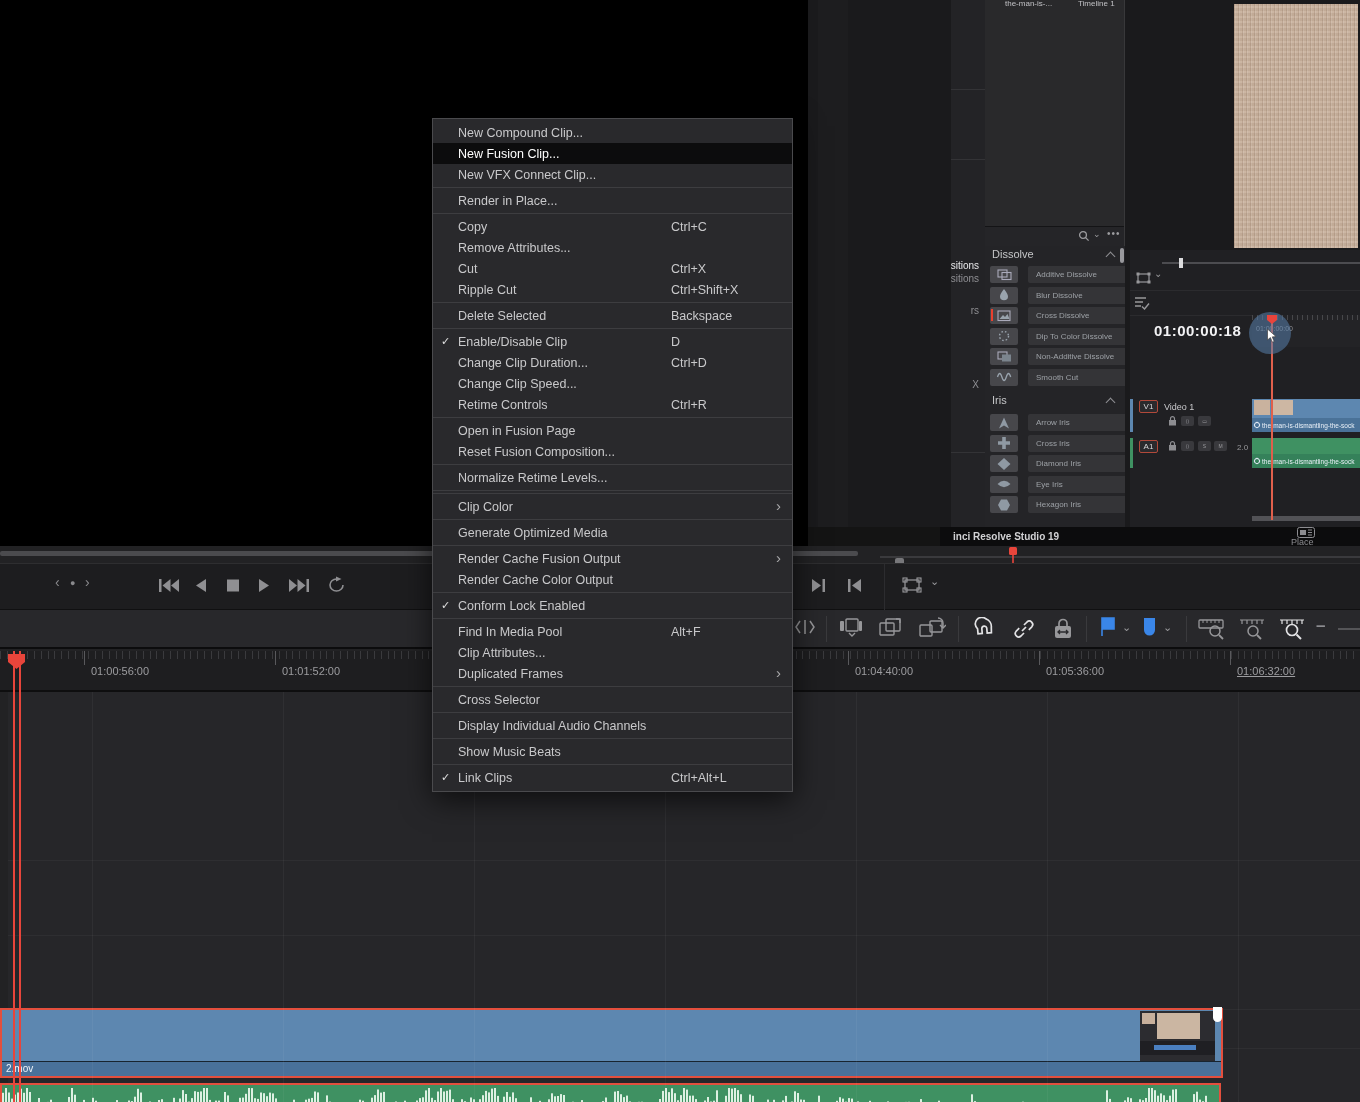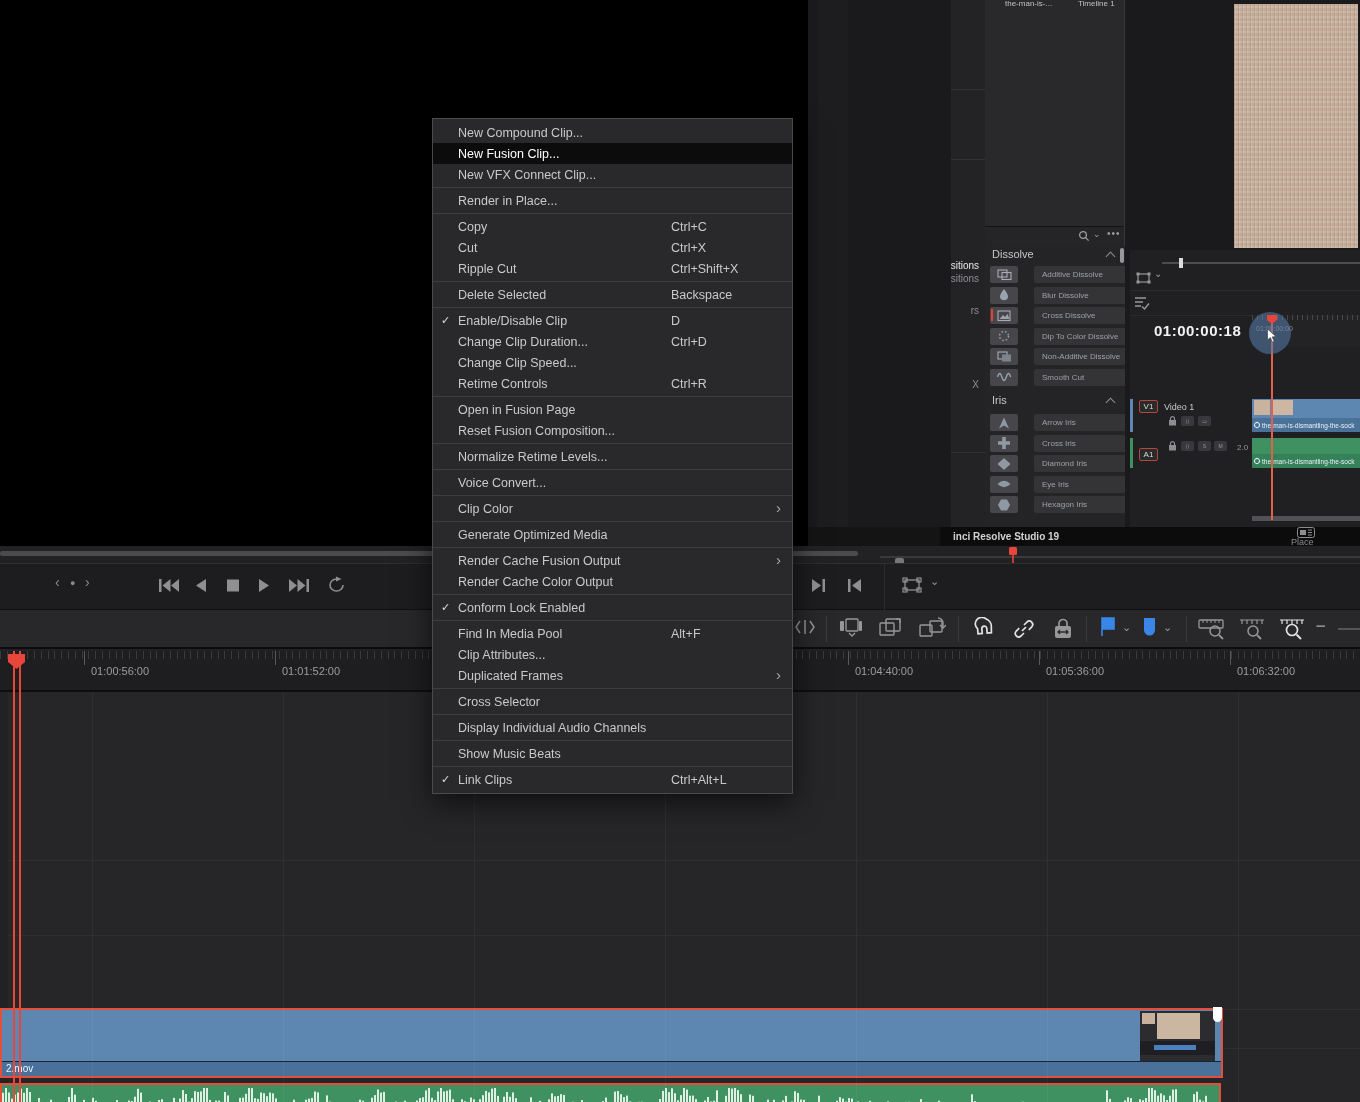--- a/index.html
+++ b/index.html
@@ -20,21 +20,21 @@
   .mp-col{position:absolute;top:-1px;font-size:8px;color:#c0c0c4;white-space:nowrap;}
   #mp-bottombar{position:absolute;left:0;bottom:0;width:100%;height:19px;background:#252528;border-top:1px solid #141416;}
   #preview-img{left:426px;top:4px;width:124px;height:244px;
      background:#c9b29e;
      background-image:repeating-linear-gradient(90deg,rgba(120,90,70,.18) 0 1px,rgba(255,255,255,.10) 1px 2px,rgba(0,0,0,0) 2px 4px),
                       repeating-linear-gradient(0deg,rgba(255,255,255,.05) 0 2px,rgba(90,70,55,.07) 2px 5px);}
   
   #transitions-panel{left:177px;top:246px;width:140px;height:281px;background:#242427;overflow:hidden;}
   .fx-header{position:absolute;left:7px;font-size:11px;color:#c5c6c8;}
   .fx-chev{position:absolute;width:6px;height:6px;border-top:1.5px solid #909094;border-right:1.5px solid #909094;transform:rotate(-45deg);}
-  .fx-row{position:absolute;left:5px;display:flex;gap:16px;height:17px;}
+  .fx-row{position:absolute;left:5px;display:flex;gap:10px;height:17px;}
   .fx-icon{width:28px;background:#47474b;border-radius:2px;position:relative;display:flex;align-items:center;justify-content:center;}
   .fx-icon.marked::before{content:'';position:absolute;left:1px;top:2px;width:2px;height:12px;background:#e8402e;}
   .fx-label{width:101px;background:#343437;border-radius:2px;color:#9da1a6;font-size:8px;display:flex;align-items:center;padding-left:8px;box-sizing:border-box;white-space:nowrap;overflow:hidden;}
   #fx-scrollbar{position:absolute;right:1px;top:2px;width:4px;height:15px;background:#98989c;border-radius:2px;}
 
   
   #mini-timeline{left:322px;top:250px;width:230px;height:277px;background:#202023;}
   .chip{position:absolute;width:19px;height:13px;border:1px solid #b2493a;border-radius:2px;background:#2a2a2d;
         color:#d8d8da;font-size:8px;display:flex;align-items:center;justify-content:center;box-sizing:border-box;}
   .tkicon{position:absolute;width:13px;height:10px;background:#39393d;border-radius:2px;color:#9a9a9e;
@@ -263,21 +263,21 @@
       <span class="abs" style="left:38px;top:166px">
         <svg class="icon-svg" width="9" height="10" viewBox="0 0 9 10">
             <rect x="1" y="4" width="7" height="5.5" fill="#8e8e92"></rect>
             <path d="M2.5 4 V2.7 a2 2 0 0 1 4 0 V4" fill="none" stroke="#8e8e92" stroke-width="1.2"></path>
           </svg>
       </span>
       <div class="tkicon" style="left:51px;top:166px">〈〉</div>
       <div class="tkicon" style="left:68px;top:166px">▭</div>
 
       <div class="abs" style="left:0;top:188px;width:3px;height:30px;background:#3f9162"></div>
-      <div class="chip" style="left:9px;top:198px">A1</div>
+      <div class="chip" style="left:9px;top:190px">A1</div>
       <span class="abs" style="left:38px;top:191px">
         <svg class="icon-svg" width="9" height="10" viewBox="0 0 9 10">
             <rect x="1" y="4" width="7" height="5.5" fill="#8e8e92"></rect>
             <path d="M2.5 4 V2.7 a2 2 0 0 1 4 0 V4" fill="none" stroke="#8e8e92" stroke-width="1.2"></path>
           </svg>
       </span>
       <div class="tkicon" style="left:51px;top:191px">〈〉</div>
       <div class="tkicon" style="left:68px;top:191px">S</div>
       <div class="tkicon" style="left:84px;top:191px">M</div>
       <div class="abs" style="left:107px;top:193px;font-size:8px;color:#98989b">2.0</div>
@@ -461,21 +461,21 @@
         <div class="tick-major" style="left: 275px;"></div>
         <div class="tick-major" style="left: 466px;"></div>
         <div class="tick-major" style="left: 657px;"></div>
         <div class="tick-major" style="left: 848px;"></div>
         <div class="tick-major" style="left: 1039px;"></div>
         <div class="tick-major" style="left: 1230px;"></div>
         <div class="tick-label" style="left: 91px;">01:00:56:00</div>
         <div class="tick-label" style="left: 282px;">01:01:52:00</div>
         <div class="tick-label" style="left: 855px;">01:04:40:00</div>
         <div class="tick-label" style="left: 1046px;">01:05:36:00</div>
-        <div class="tick-label" style="left: 1237px;">01:06:32:00</div>
+        <div class="tick-label" style="left: 1237px; text-decoration: underline;">01:06:32:00</div>
       </div>
 
     <div id="tracks">
       <div class="hgrid" style="top:168px"></div>
       <div class="hgrid" style="top:243px"></div>
       <div class="hgrid" style="top:317px"></div>
       <div class="hgrid" style="top:356px"></div>
 
       <div id="video-clip">
         <div id="video-thumb">
@@ -933,20 +933,24 @@
         <span class="menu-label">Render in Place...</span>
       </div>
       <div class="menu-sep"></div>
       <div class="menu-item">
         <span class="menu-check"></span>
         <span class="menu-label">Copy</span>
         <span class="menu-shortcut">Ctrl+C</span>
       </div>
       <div class="menu-item">
         <span class="menu-check"></span>
+        <span class="menu-label">Remove Attributes...</span>
+      </div>
+      <div class="menu-item">
+        <span class="menu-check"></span>
         <span class="menu-label">Cut</span>
         <span class="menu-shortcut">Ctrl+X</span>
       </div>
       <div class="menu-item">
         <span class="menu-check"></span>
         <span class="menu-label">Ripple Cut</span>
         <span class="menu-shortcut">Ctrl+Shift+X</span>
       </div>
       <div class="menu-sep"></div>
       <div class="menu-item">
@@ -982,24 +986,20 @@
       <div class="menu-item">
         <span class="menu-check"></span>
         <span class="menu-label">Reset Fusion Composition...</span>
       </div>
       <div class="menu-sep"></div>
       <div class="menu-item">
         <span class="menu-check"></span>
         <span class="menu-label">Normalize Retime Levels...</span>
       </div>
       <div class="menu-sep"></div>
-      <div class="menu-item">
-        <span class="menu-check"></span>
-        <span class="menu-label">Voice Convert...</span>
-      </div>
       <div class="menu-sep"></div>
       <div class="menu-item">
         <span class="menu-check"></span>
         <span class="menu-label">Clip Color</span>
         <span class="menu-arrow">›</span>
       </div>
       <div class="menu-sep"></div>
       <div class="menu-item">
         <span class="menu-check"></span>
         <span class="menu-label">Generate Optimized Media</span>

